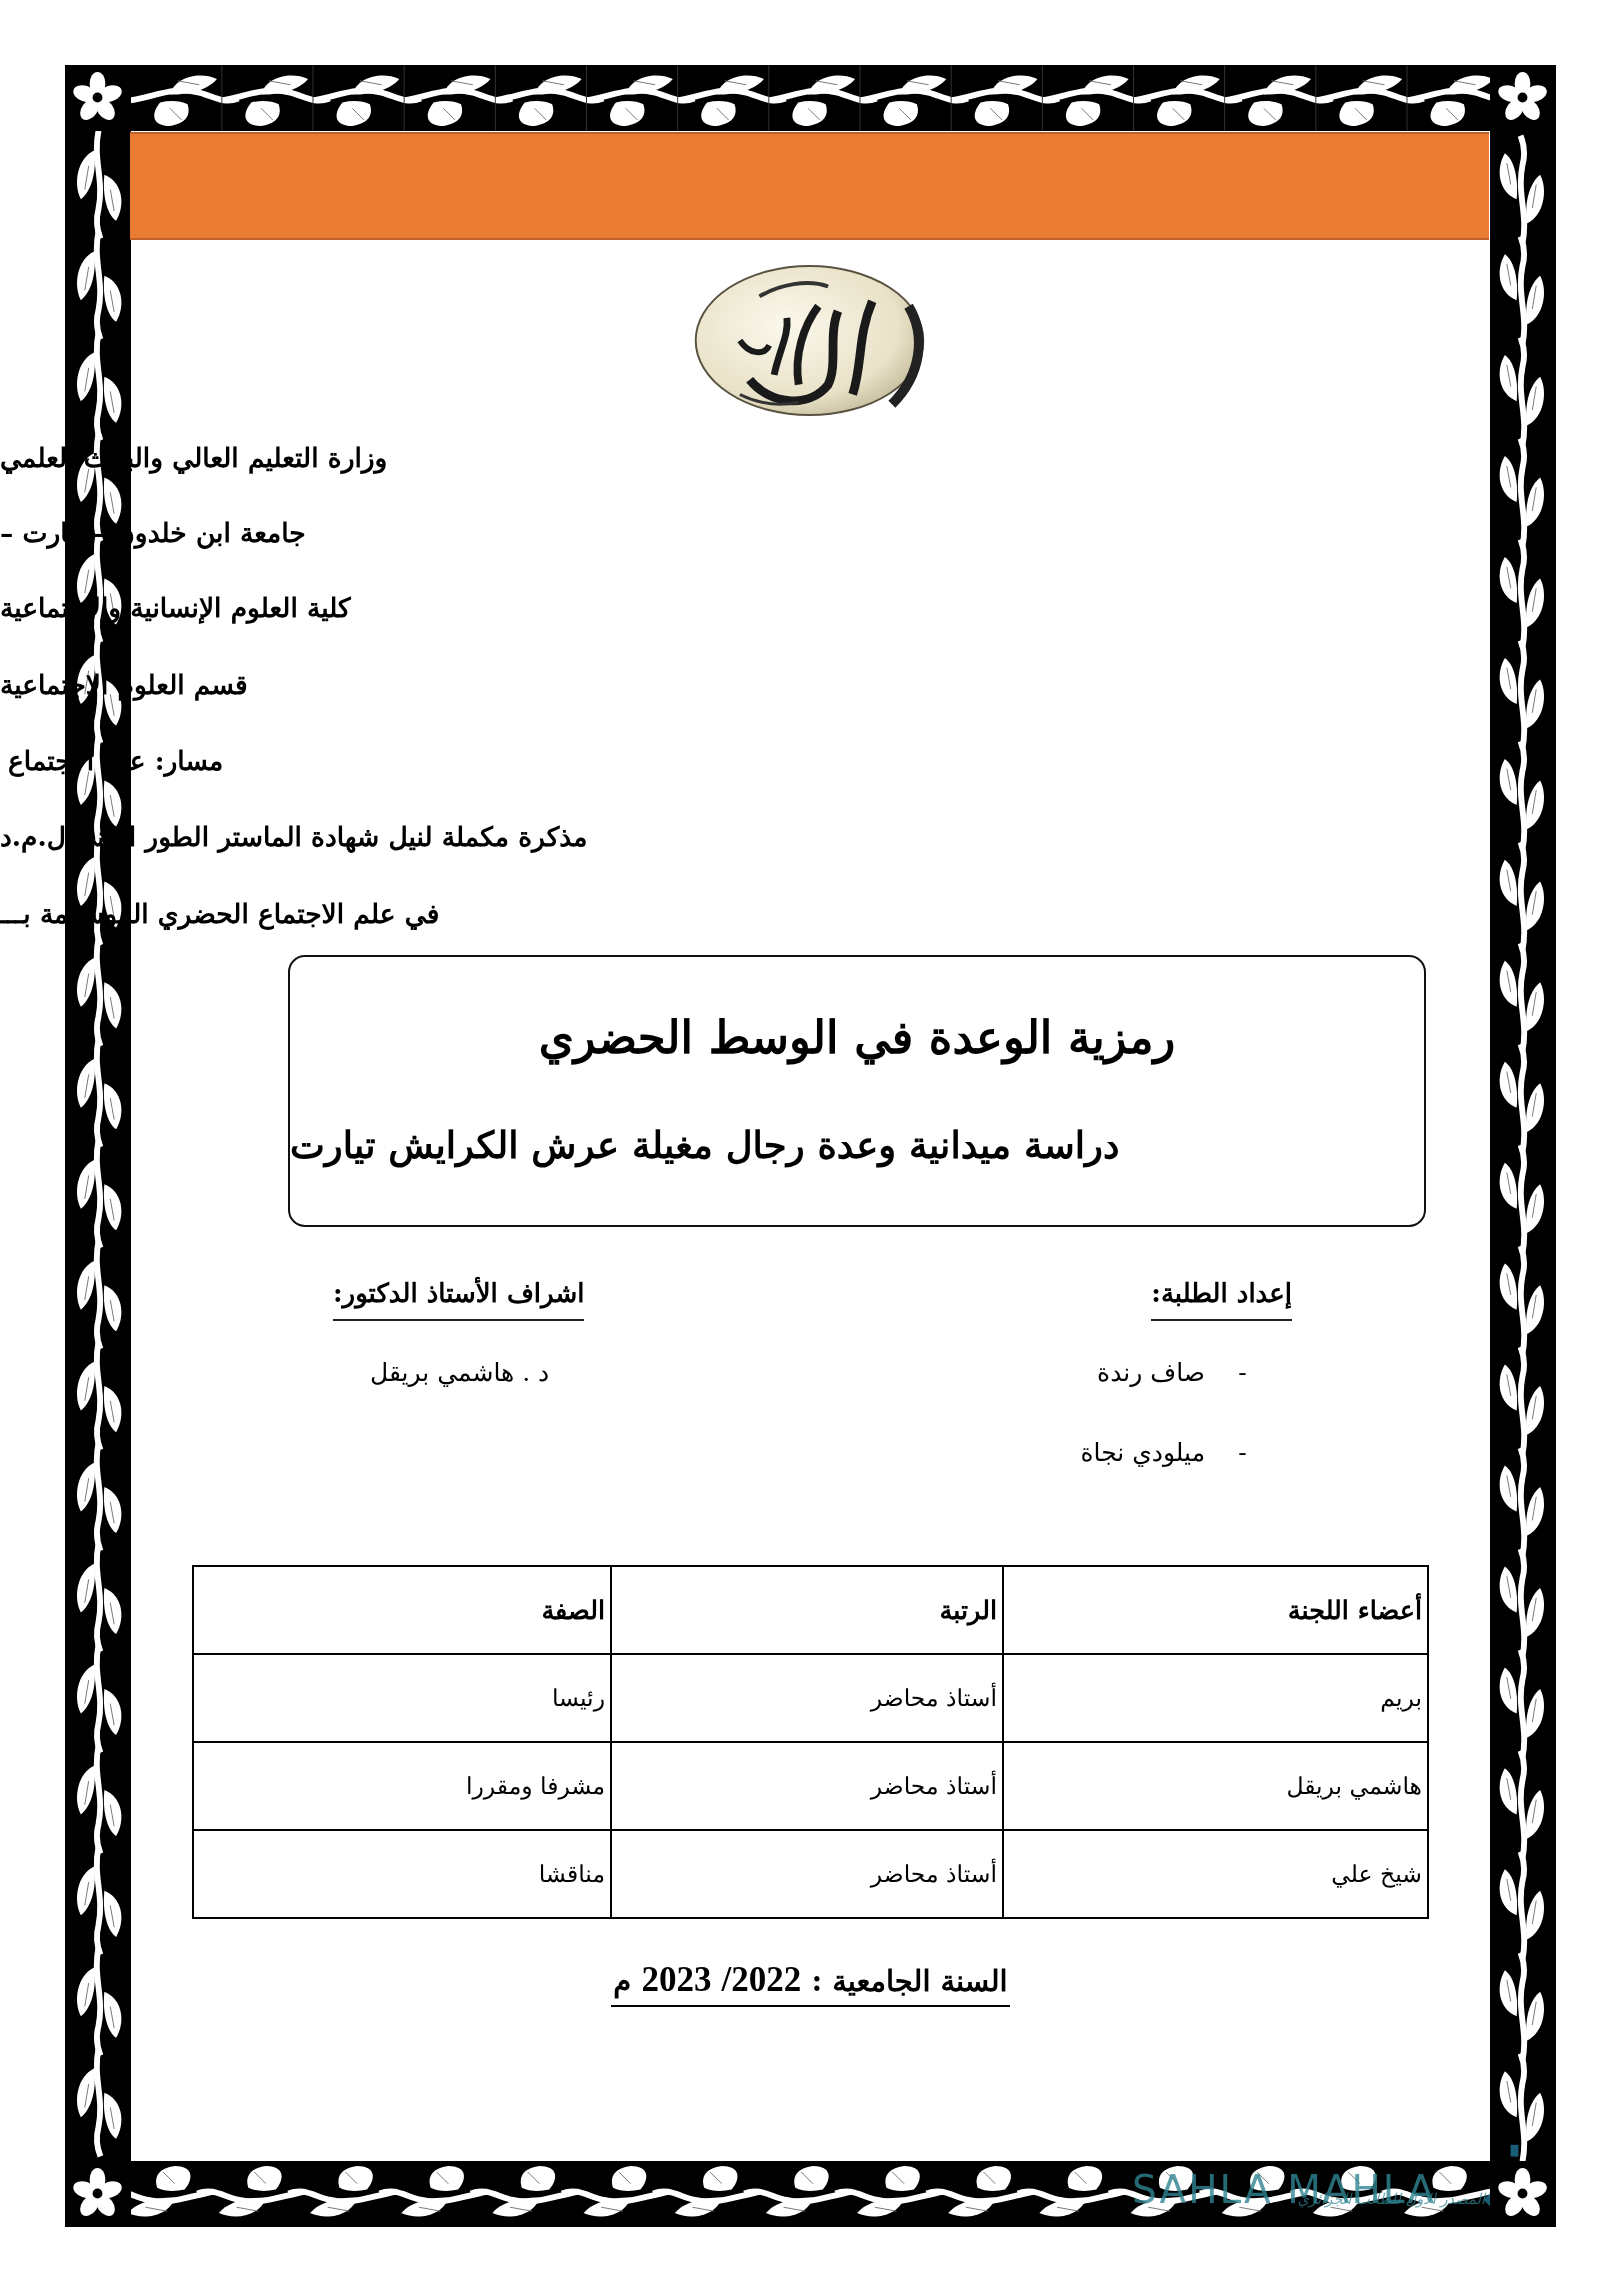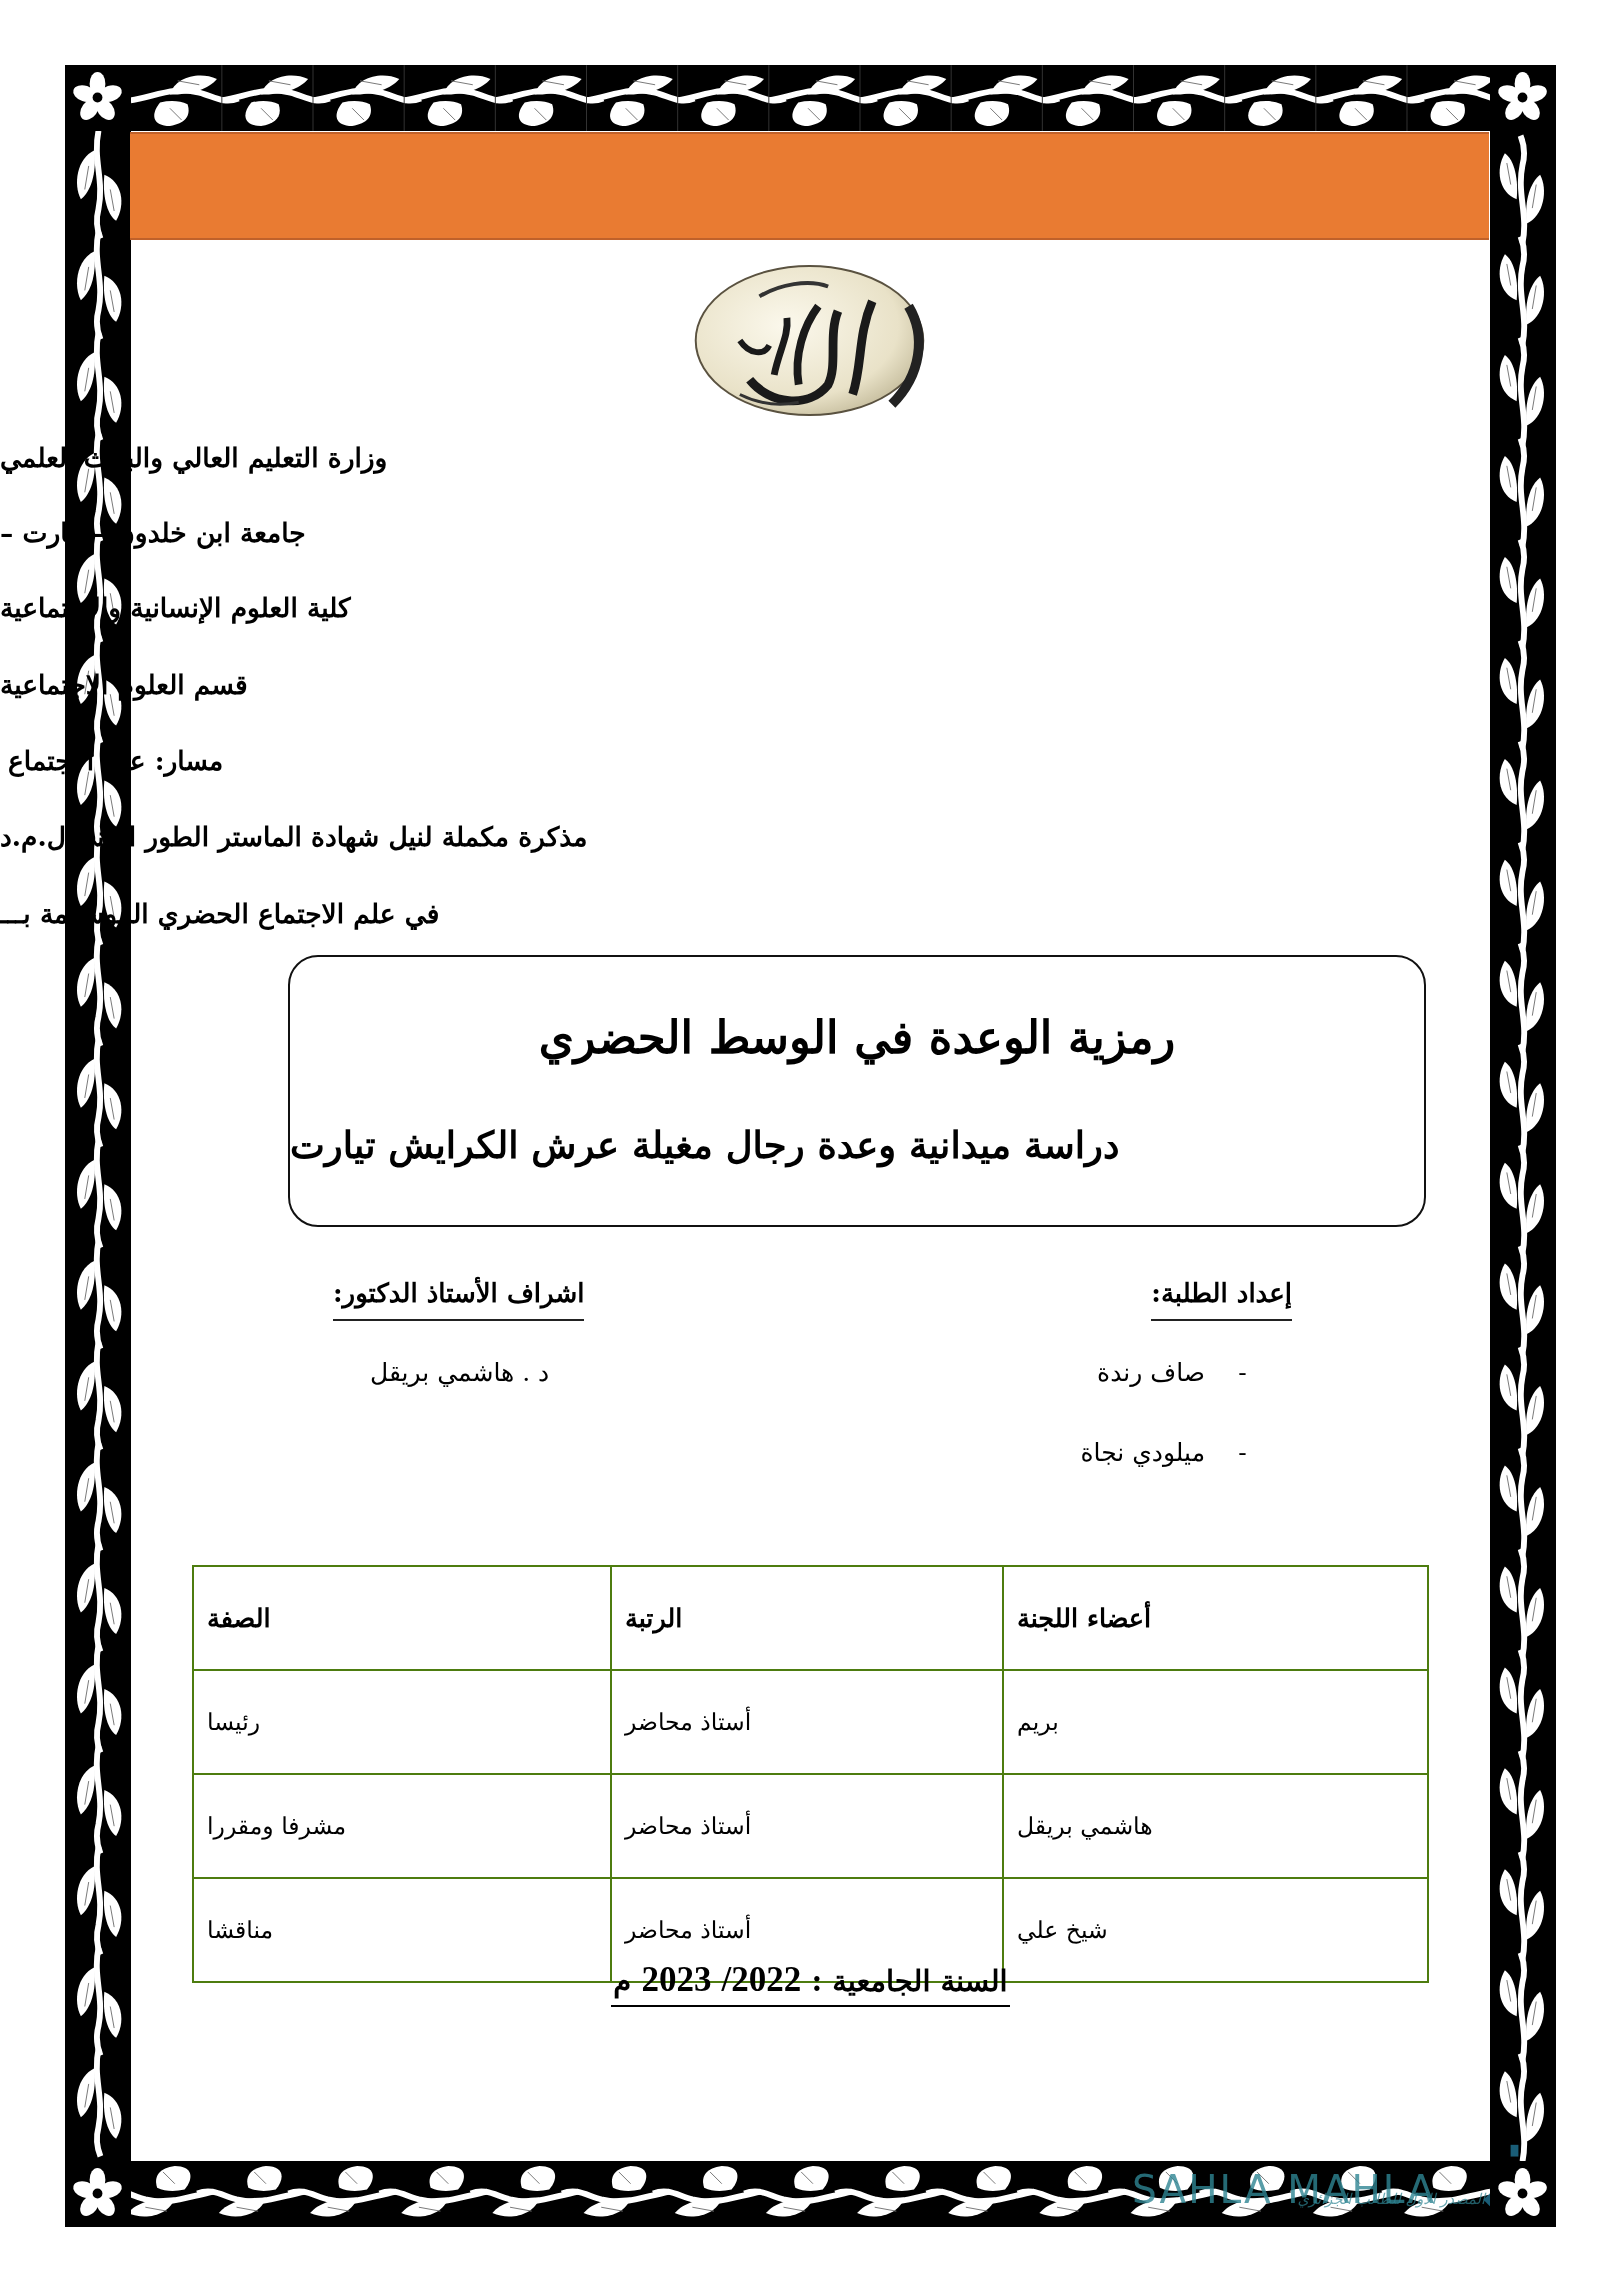--- a/index.html
+++ b/index.html
@@ -26,39 +26,39 @@
 
   
   .logo { position:absolute; left:681px; top:257px; width:257px; height:167px; }
 
   
   .hline { position:absolute; left:0; width:1621px; text-align:left; direction:rtl;
            font-weight:bold; font-size:26.5px; line-height:39px; }
 
   
   .title-box { position:absolute; left:288px; top:955px; width:1138px; height:272px;
-               border:2.5px solid #111; border-radius:30px; box-sizing:border-box; }
+               border:2.5px solid #111; border-radius:17px; box-sizing:border-box; }
   .title-main { position:absolute; left:0; right:0; top:51px; text-align:center; direction:rtl;
                 font-weight:bold; font-size:45px; line-height:59px; }
   .title-sub  { position:absolute; left:0; right:0; top:163px; text-align:left; direction:rtl;
                 font-weight:bold; font-size:37px; line-height:51px; }
 
   
   .label-u { position:absolute; direction:rtl; font-weight:bold; font-size:26px; line-height:39px;
              border-bottom:2.9px double #222; padding-bottom:6px; white-space:nowrap; }
   .person { position:absolute; direction:rtl; font-weight:normal; font-size:25px; line-height:39px;
             white-space:nowrap; }
   .person .dash { display:inline-block; width:59px; text-align:center; }
 
   
   table.committee { position:absolute; left:192px; top:1565px; width:1235px; height:308px;
                     border-collapse:collapse; direction:rtl; table-layout:fixed; }
   table.committee td, table.committee th {
-      border:2px solid #4d7c0f; text-align:left; vertical-align:middle;
-      font-size:23.5px; height:76px; padding:13px; }
+      border:2px solid #000000; text-align:right; vertical-align:middle;
+      font-size:23.5px; height:76px; padding:5px; }
   table.committee th { font-weight:bold; font-size:25.5px; }
   table.committee col.c1 { width:425px; }
   table.committee col.c2 { width:392px; }
   table.committee col.c3 { width:418px; }
 
   
   .year { position:absolute; left:0; width:1621px; top:1958px; text-align:center; }
   .year span.inner { display:inline-block; direction:rtl; font-weight:bold; font-size:29px;
                      line-height:43px; border-bottom:2.9px solid #000; padding:0 2px 2px; }
   .year .num { font-family:"Liberation Serif", serif; font-size:35px; }

